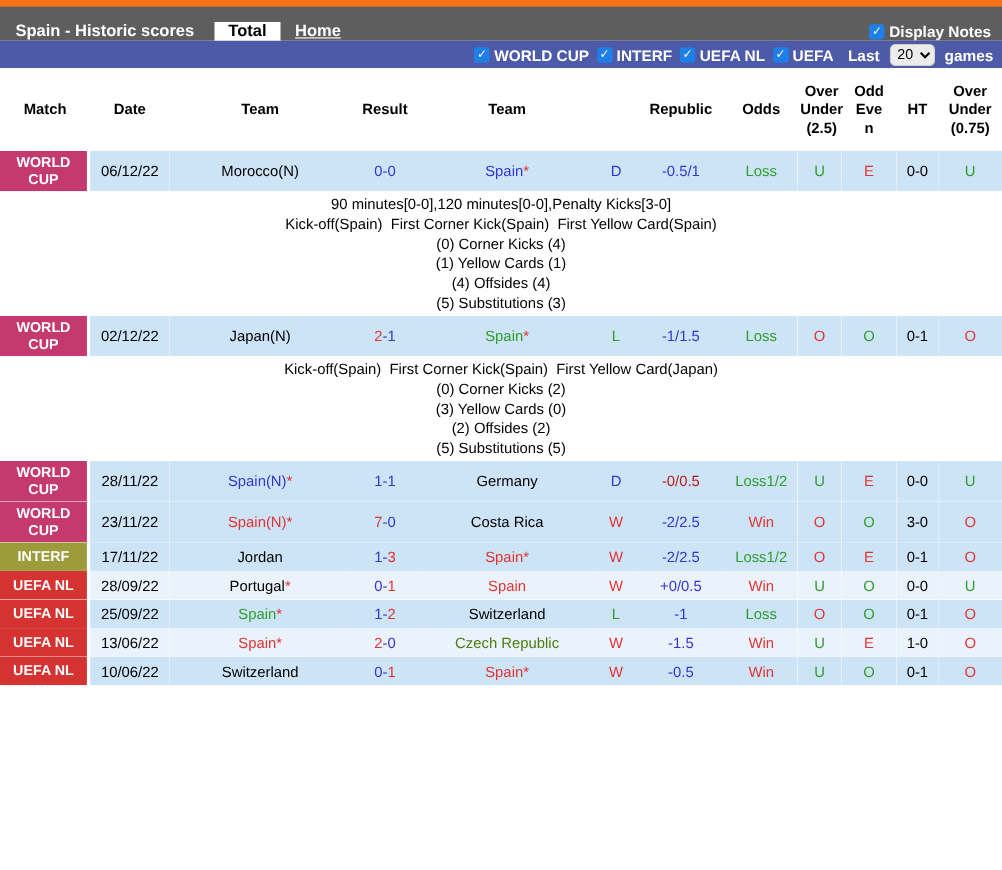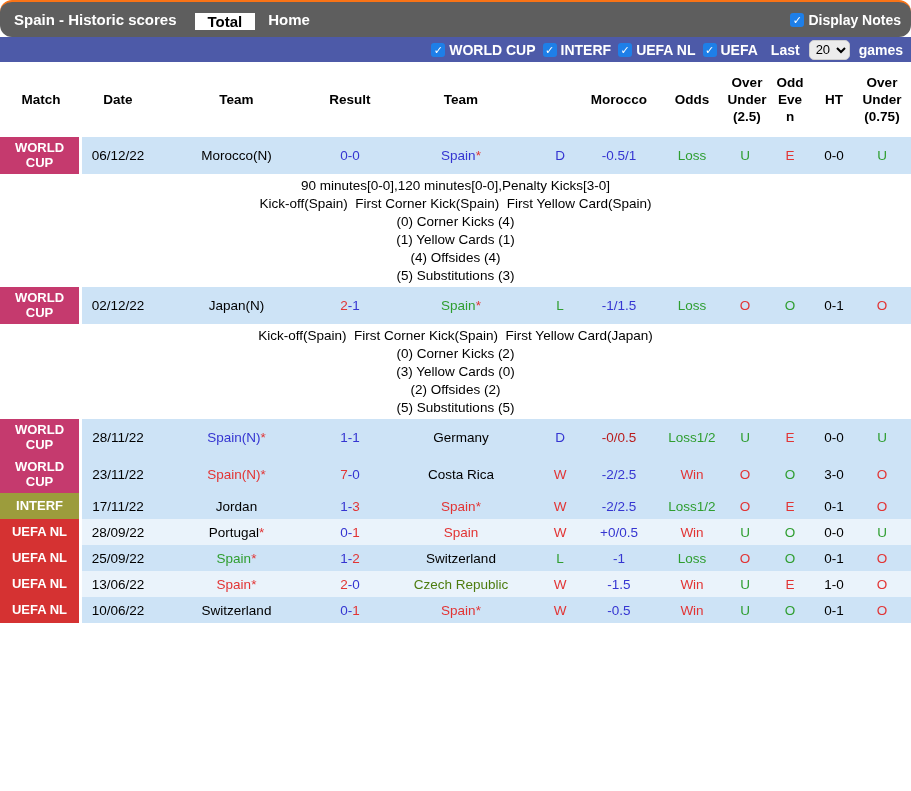--- a/index.html
+++ b/index.html
@@ -3,33 +3,33 @@
 <meta charset="utf-8">
 <style>
   html,body{margin:0;padding:0;}
   body{
     width:911px;height:791px;overflow:hidden;background:#fff;
     font-family:"Liberation Sans","DejaVu Sans",sans-serif;
     -webkit-font-smoothing:antialiased;
   }
   
   .tabbar{
-    height:37px;background:#5e5e5e;display:flex;align-items:center;
-    border-top:2px solid #f97316;box-sizing:border-box;border-radius:12px;
+    height:37px;background:#5e5e5e;display:flex;align-items:flex-end;
+    border-top:6px solid #f97316;box-sizing:border-box;
   }
   .tab-title{
     color:#fff;font-weight:bold;font-size:15px;display:flex;align-items:center;
     padding:0 18px 0 14px;white-space:nowrap;
   }
   .tab{
     color:#fff;font-weight:bold;font-size:15px;display:flex;align-items:center;
     padding:0 13px;cursor:pointer;white-space:nowrap;
   }
   .tab.active{background:#fff;color:#000;margin-top:3px;}
-  .tab.home span{}
+  .tab.home span{text-decoration:underline;}
   .tab-spacer{flex:1;}
   .display-notes{
     display:flex;align-items:center;gap:4px;color:#fff;font-weight:bold;
     font-size:14px;padding-right:10px;cursor:pointer;
   }
   
   .filterbar{
     height:25px;background:#4d5aa8;display:flex;align-items:center;
     justify-content:flex-end;gap:7px;padding-right:8px;color:#fff;
     font-weight:bold;font-size:14px;
@@ -136,21 +136,21 @@
     <thead>
       <tr>
         <th>Match</th>
         <th>Date</th>
         <th>Team</th>
         <th>
             <div class="th-narrow" style="width:42px;word-break:break-all;">Result</div>
           </th>
         <th>Team</th>
         <th></th>
-        <th>Morocco</th>
+        <th>Republic</th>
         <th>Odds</th>
         <th>
             <div class="th-narrow" style="width:44px;">Over Under (2.5)</div>
           </th>
         <th>
             <div class="th-narrow" style="width:30px;word-break:break-all;">Odd Even</div>
           </th>
         <th>HT</th>
         <th>
             <div class="th-narrow" style="width:48px;">Over Under (0.75)</div>

